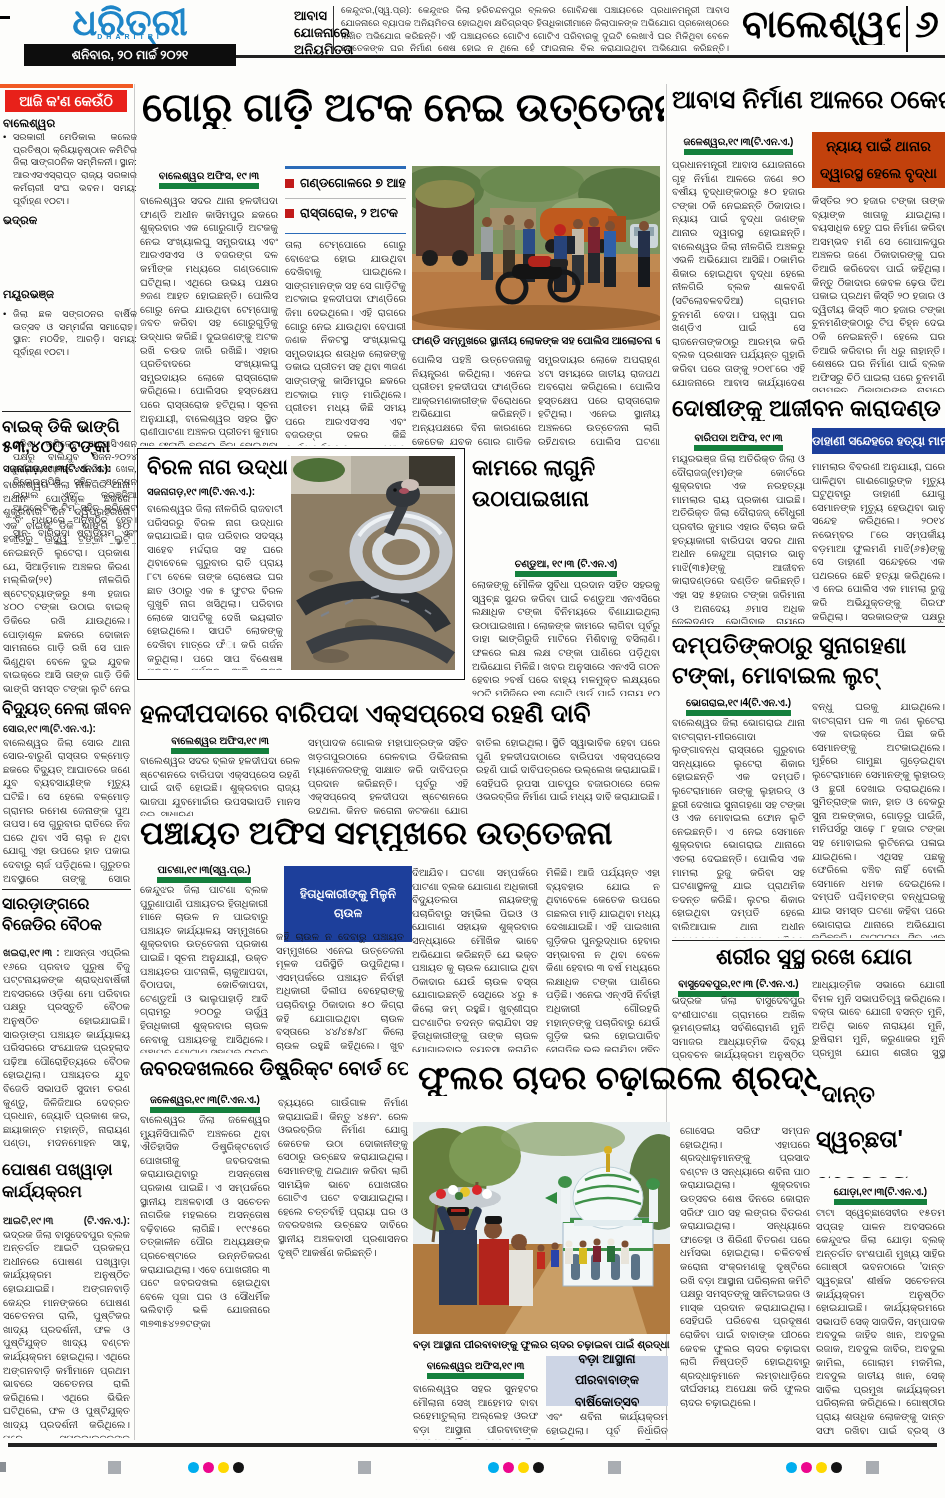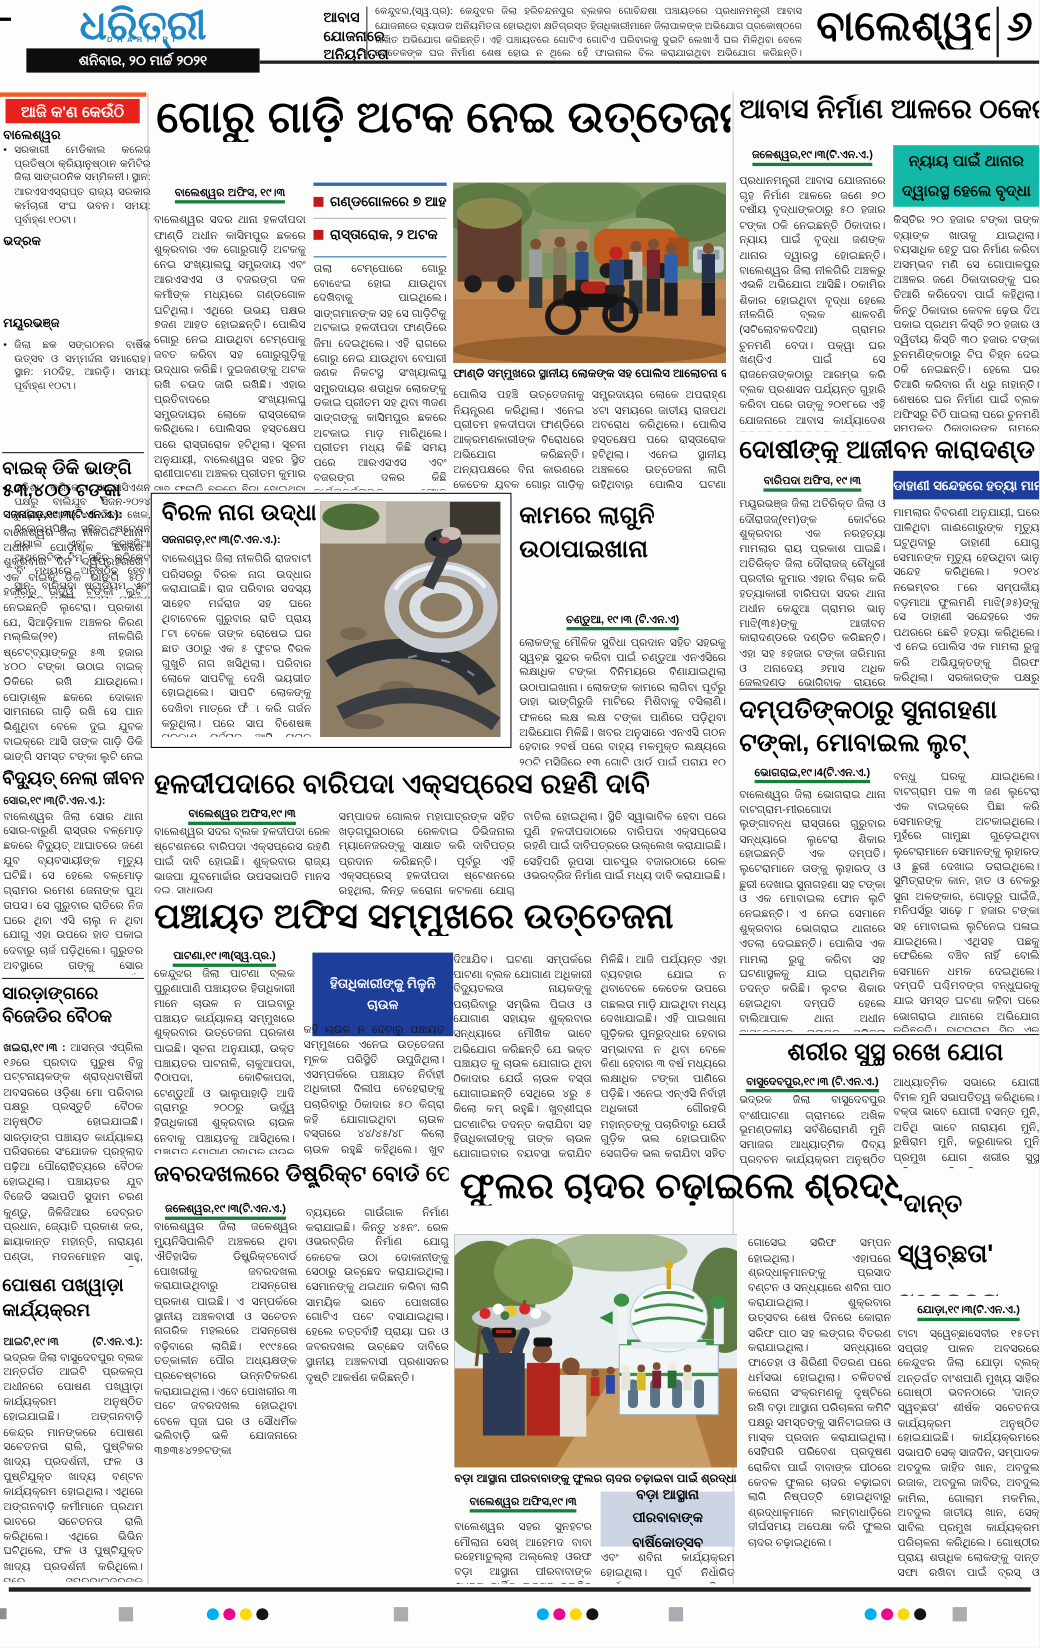--- a/index.html
+++ b/index.html
@@ -4,30 +4,30 @@
 <style>
   html,body{margin:0;padding:0;background:#e9e9e9;}
   #page{position:relative;width:945px;height:1498px;background:#fdfdfb;margin:0 auto;overflow:hidden;
         font-family:"Liberation Sans","DejaVu Sans",sans-serif;color:#111;}
   .abs{position:absolute;}
   .hl{font-weight:700;color:#000;line-height:1.08;}
   .nowrap{white-space:nowrap;overflow:hidden;}
   .bd{font-size:10px;line-height:1.36;text-align:justify;color:#141414;overflow:hidden;}
   .bd b{font-weight:700;}
   .dl{font-weight:700;font-size:10px;text-align:center;color:#000;}
-  .dl span{display:inline-block;border-bottom:3px solid #15803d;padding-bottom:1px;}
+  .dl span{display:inline-block;border-bottom:6px solid #15803d;padding-bottom:1px;}
   .dll{font-weight:700;font-size:10px;color:#000;}
   .city{font-weight:700;font-size:11.5px;color:#000;}
   .evt{font-size:9.5px;line-height:1.34;text-align:justify;overflow:hidden;padding-left:10px;position:relative;}
   .evt:before{content:"•";position:absolute;left:0;top:0;}
   .rule{background:#222;}
   .vrule{background:#c9c9c9;width:1px;}
   .redbox{background:#e8211a;color:#fff;font-weight:700;text-align:center;}
   .bluebox{background:#1d3f9b;color:#fff;font-weight:700;text-align:center;}
-  .lavbox{background:#14b8a6;color:#000;font-weight:700;text-align:center;}
+  .lavbox{background:#c2410c;color:#000;font-weight:700;text-align:center;}
   .graybox{background:#cdd5e5;color:#000;font-weight:700;text-align:center;}
   .capt{font-weight:700;font-size:10.5px;color:#000;}
   .bulrow{display:flex;align-items:center;gap:6px;height:29px;}
   .bulrow .sq{width:9px;height:9px;background:#c01a1a;flex:0 0 9px;}
   .bulrow .bt{font-weight:700;font-size:12.5px;color:#000;white-space:nowrap;overflow:hidden;}
   .photo{overflow:hidden;background:#888;}
   .logo{color:#1f86c8;font-weight:700;}
 </style>
 </head>
 <body>

